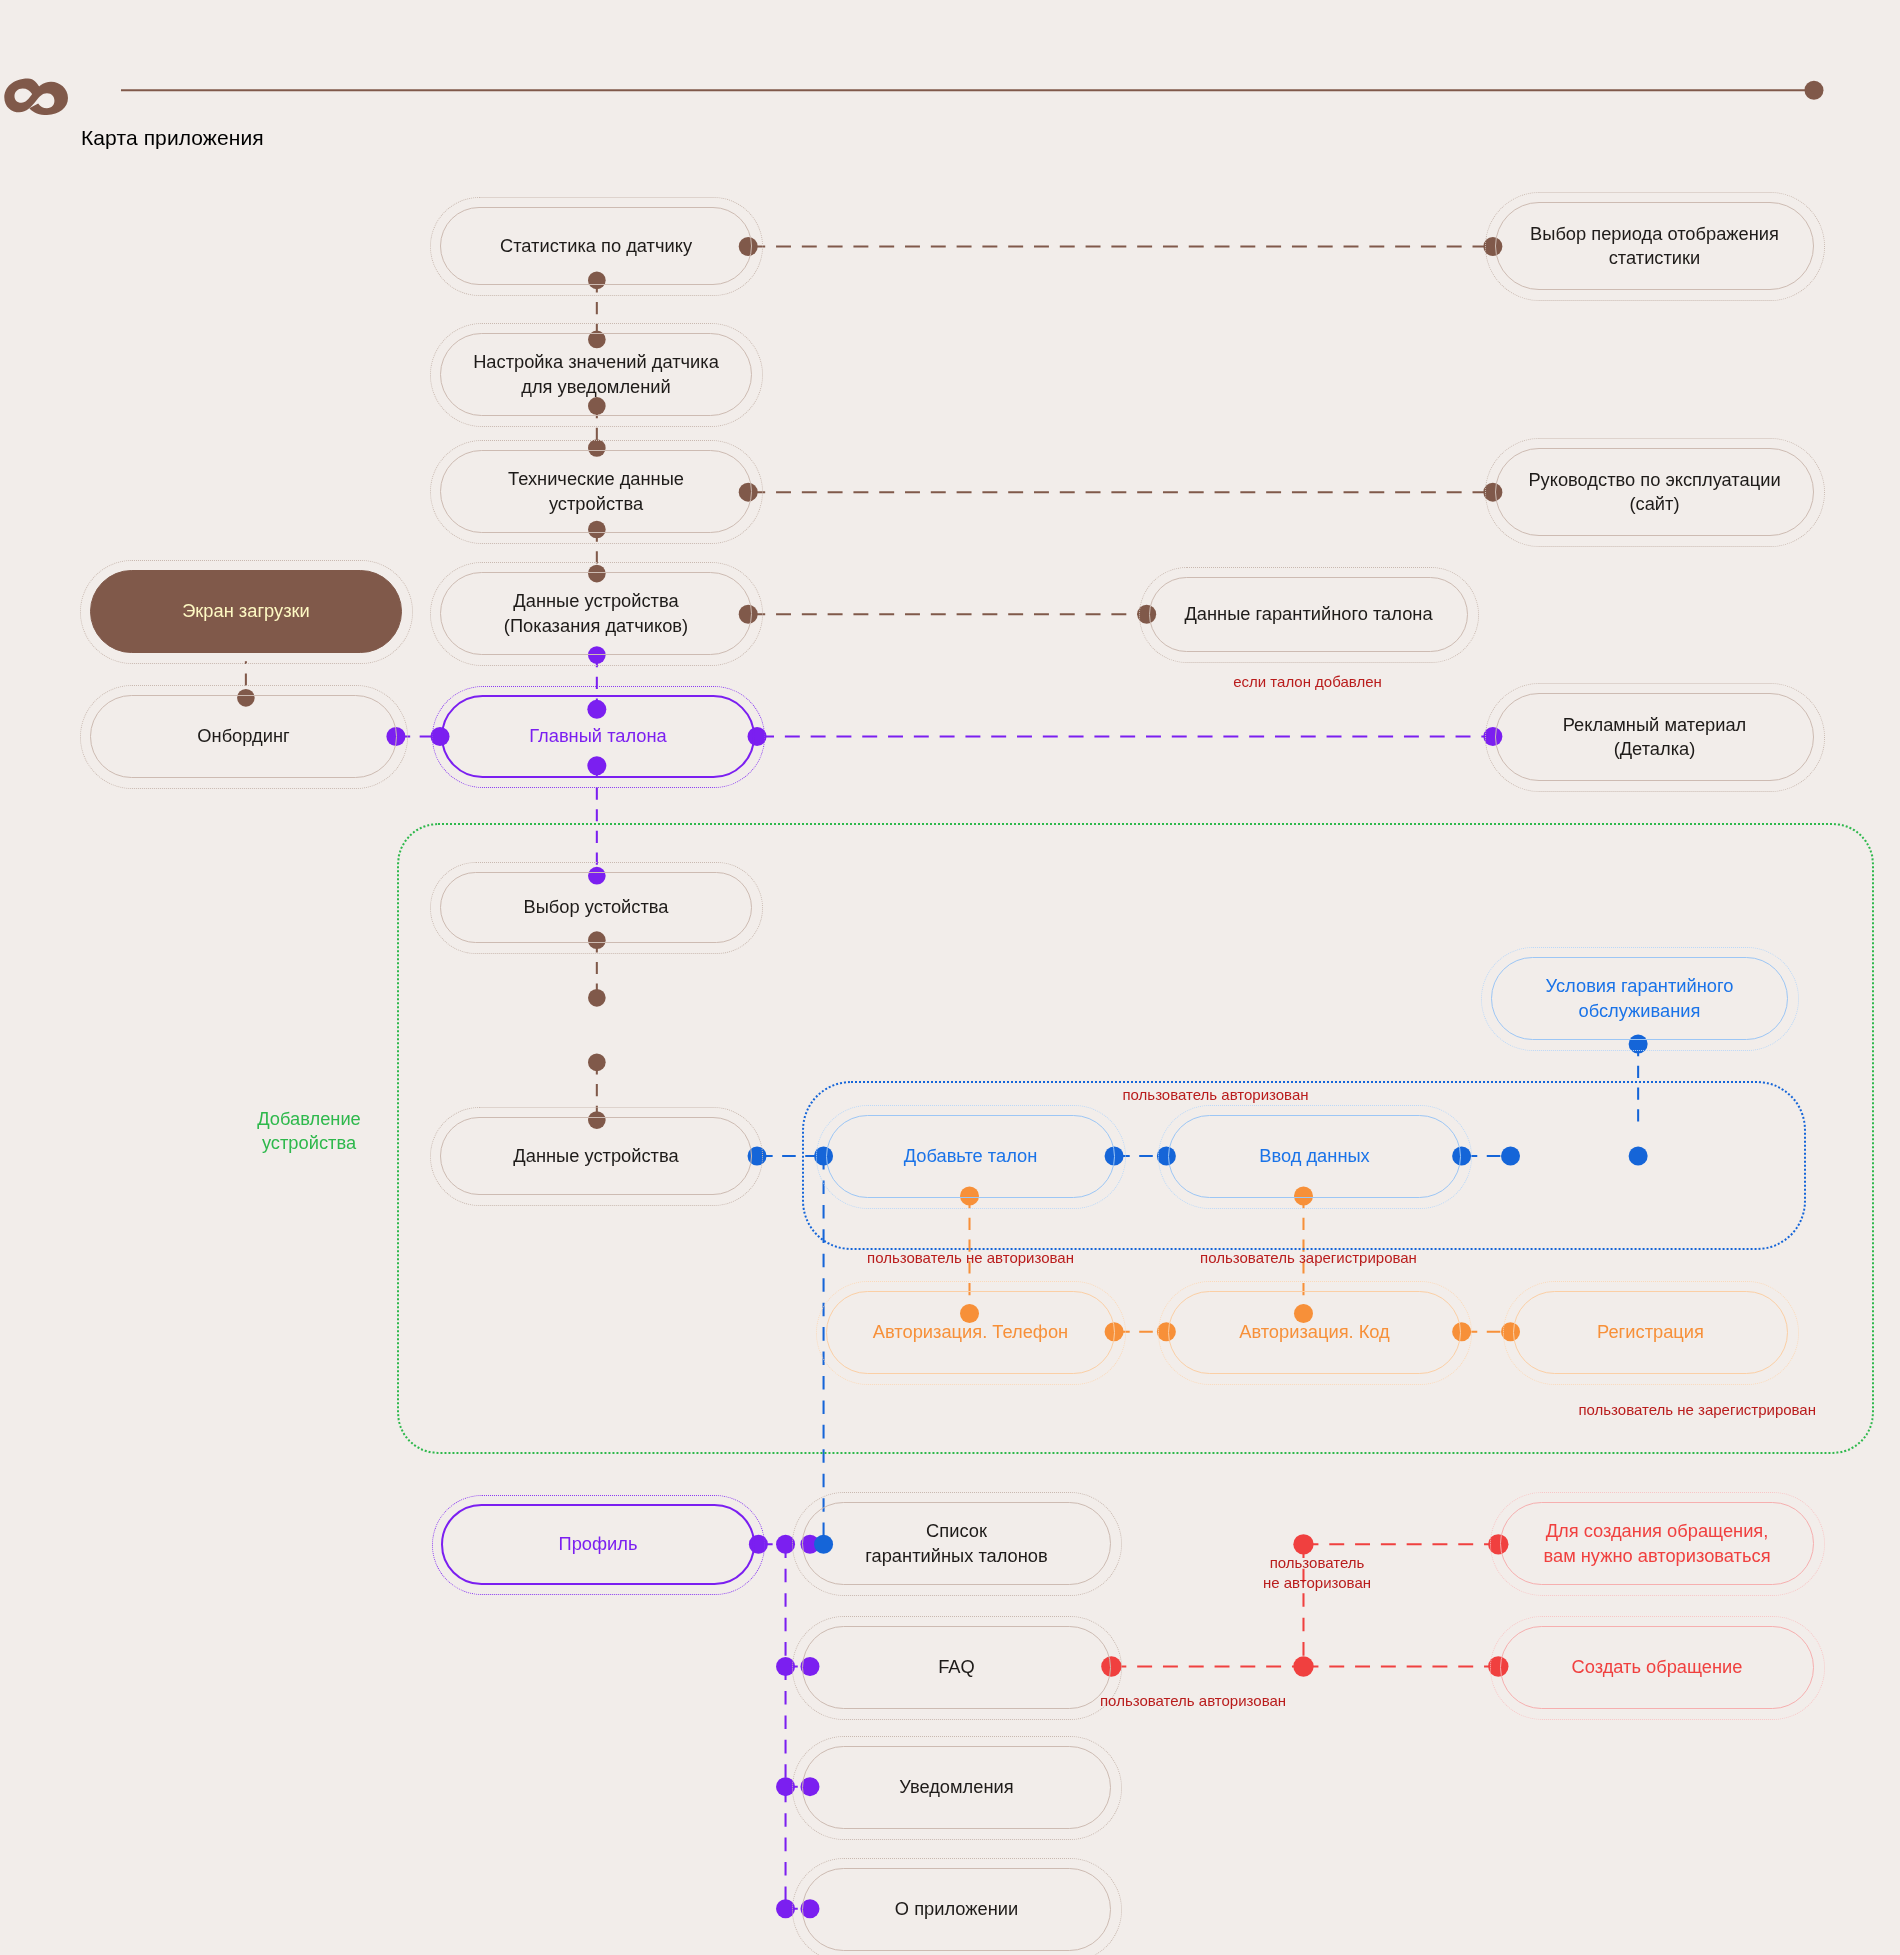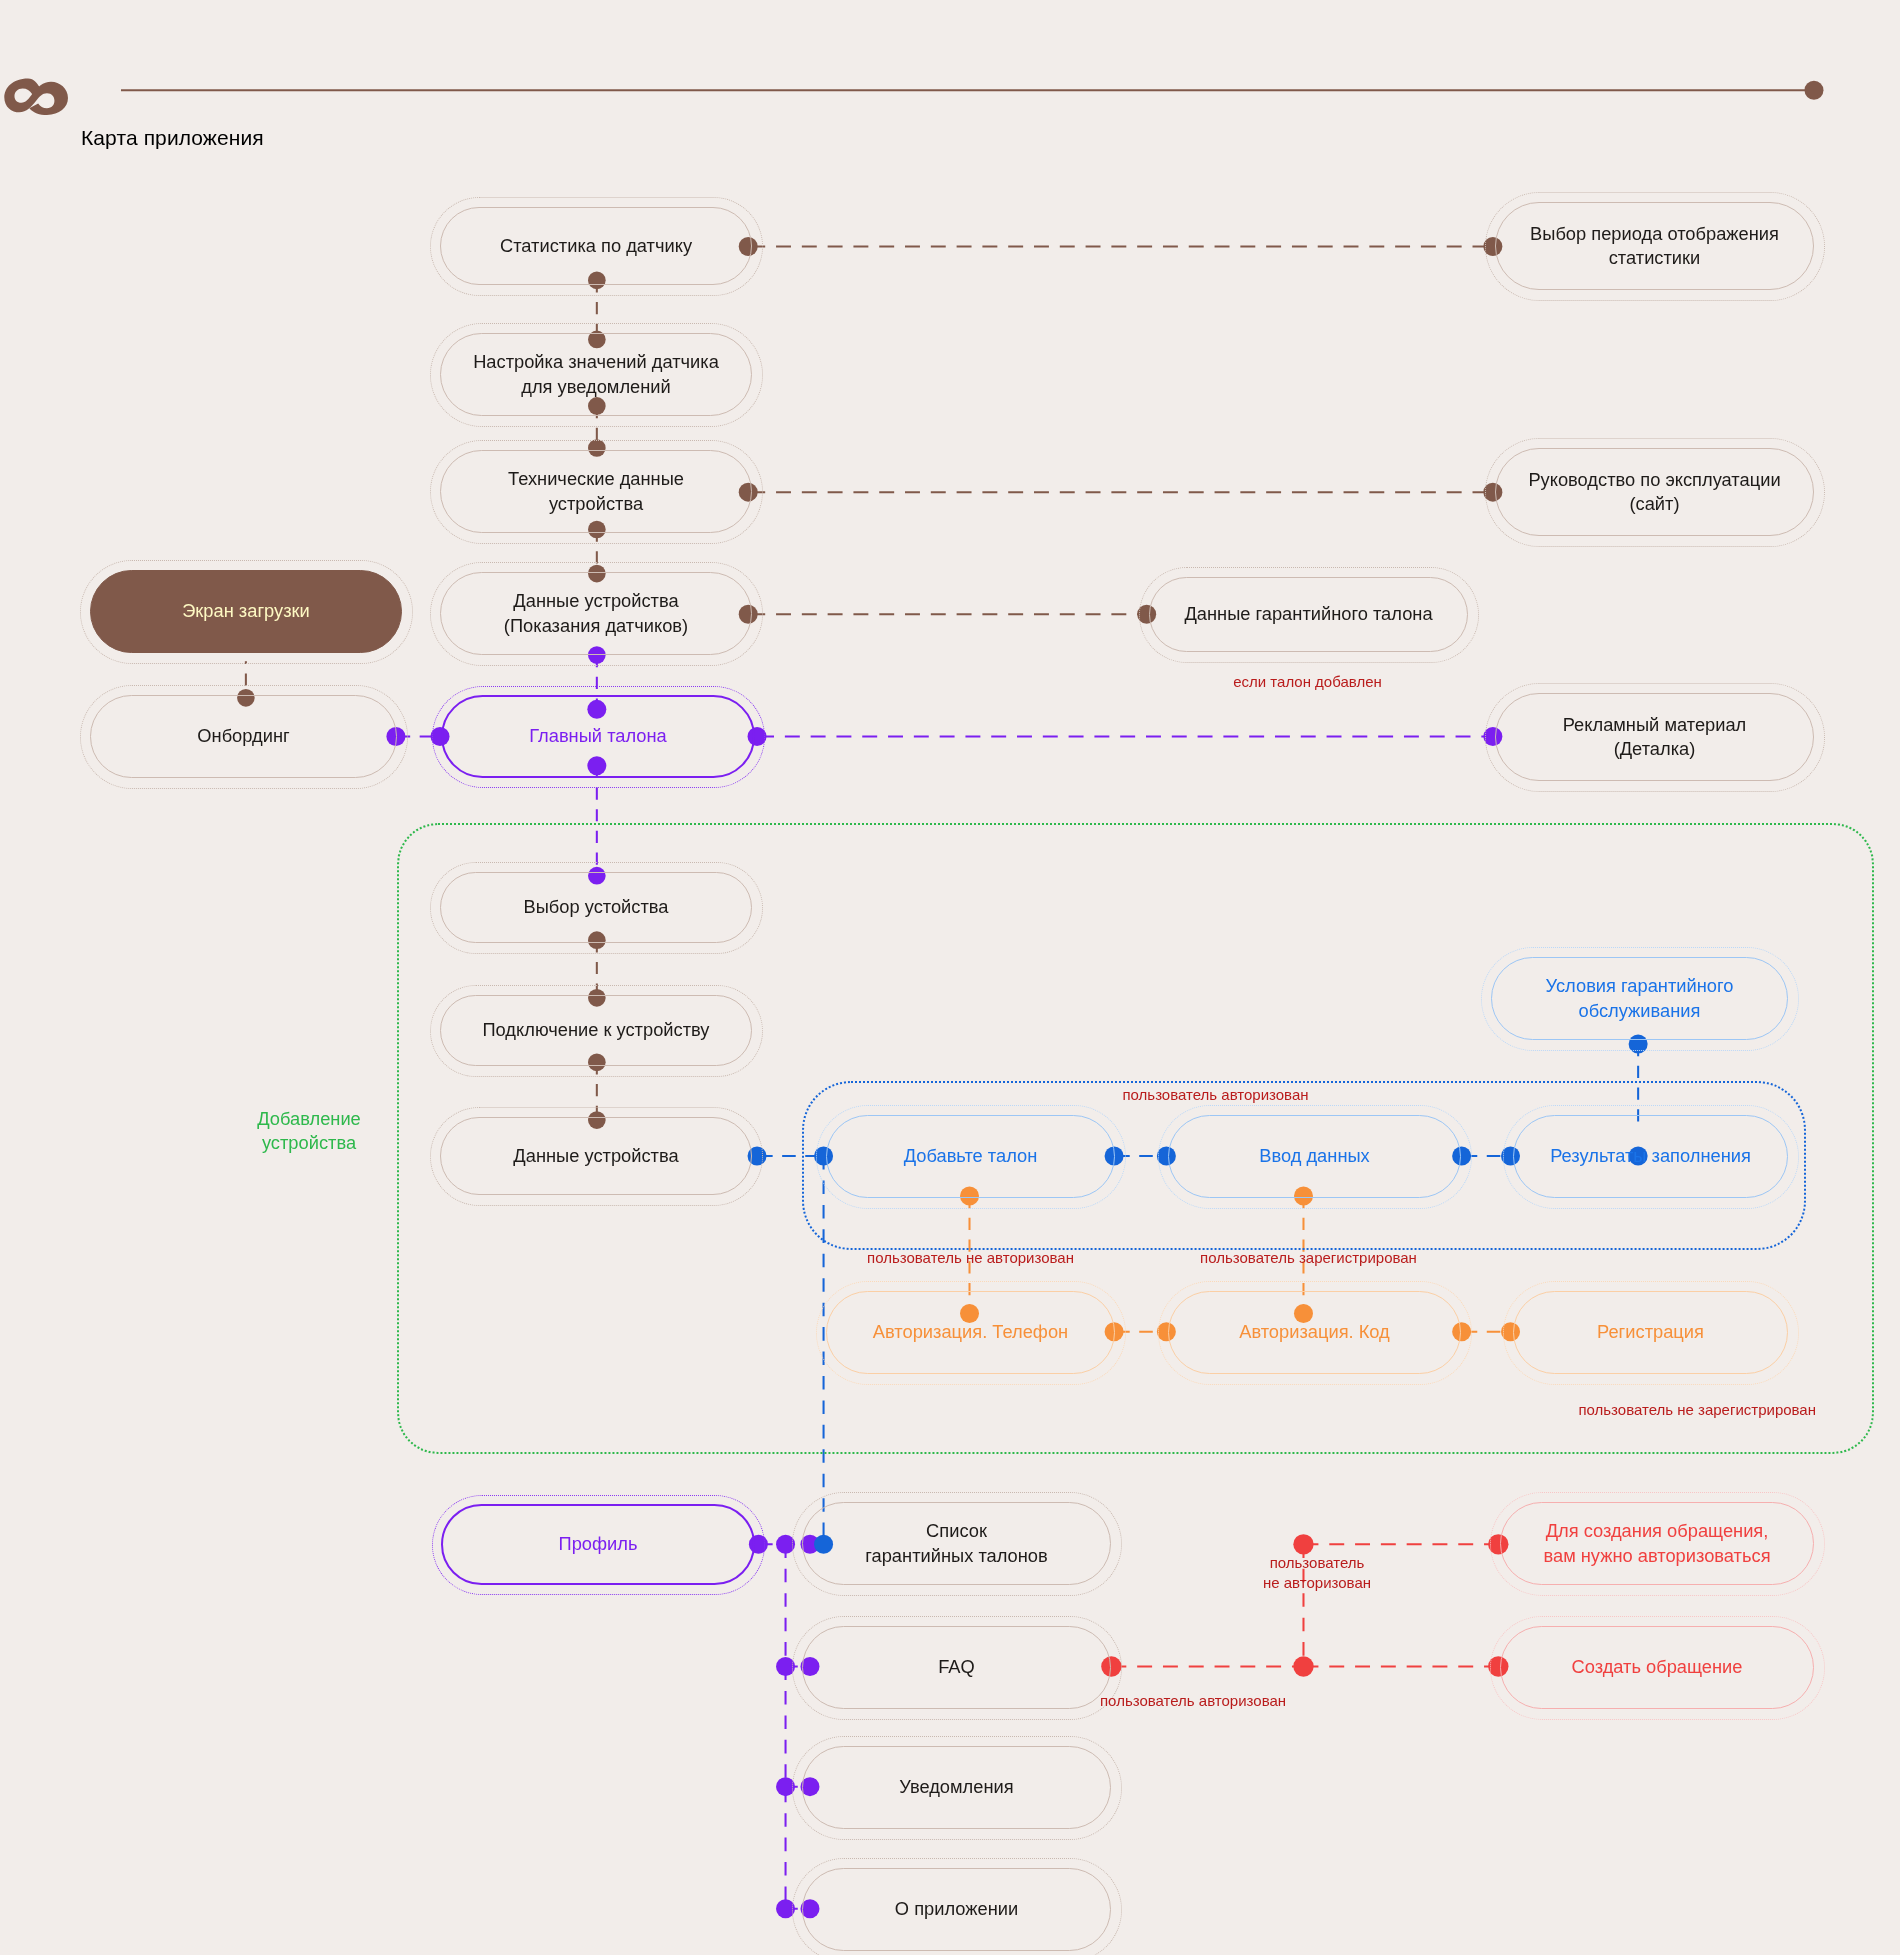--- a/index.html
+++ b/index.html
@@ -255,44 +255,38 @@
 
   <div class="node n-brown" style="left:1495px;top:693px;width:319px;height:88px;">
     <span class="lbl">Рекламный материал
 (Деталка)</span>
   </div>
 
   <div class="node n-brown" style="left:440px;top:872px;width:312px;height:71px;">
     <span class="lbl">Выбор устойства</span>
   </div>
 
-  <div class="node n-brown" style="left:440px;top:995px;width:312px;height:71px;">
-    <span class="lbl">Подключение к устройству</span>
-  </div>
 
   <div class="node n-blue" style="left:1491px;top:957px;width:297px;height:83px;">
     <span class="lbl">Условия гарантийного
 обслуживания</span>
   </div>
 
   <div class="node n-brown" style="left:440px;top:1117px;width:312px;height:78px;">
     <span class="lbl">Данные устройства</span>
   </div>
 
   <div class="node n-blue" style="left:826px;top:1115px;width:289px;height:83px;">
     <span class="lbl">Добавьте талон</span>
   </div>
 
   <div class="node n-blue" style="left:1168px;top:1115px;width:293px;height:83px;">
     <span class="lbl">Ввод данных</span>
   </div>
 
-  <div class="node n-blue" style="left:1513px;top:1115px;width:275px;height:83px;">
-    <span class="lbl">Результаты заполнения</span>
-  </div>
 
   <div class="node n-orange" style="left:826px;top:1291px;width:289px;height:83px;">
     <span class="lbl">Авторизация. Телефон</span>
   </div>
 
   <div class="node n-orange" style="left:1168px;top:1291px;width:293px;height:83px;">
     <span class="lbl">Авторизация. Код</span>
   </div>
 
   <div class="node n-orange" style="left:1513px;top:1291px;width:275px;height:83px;">

